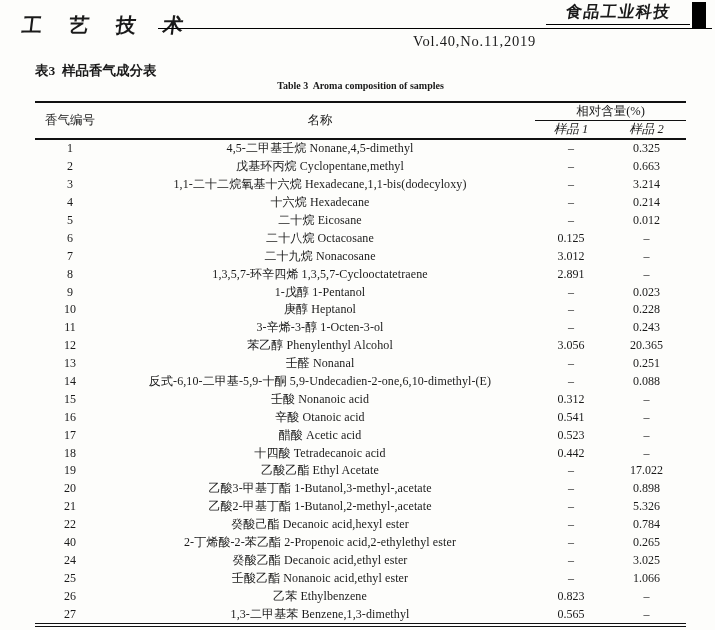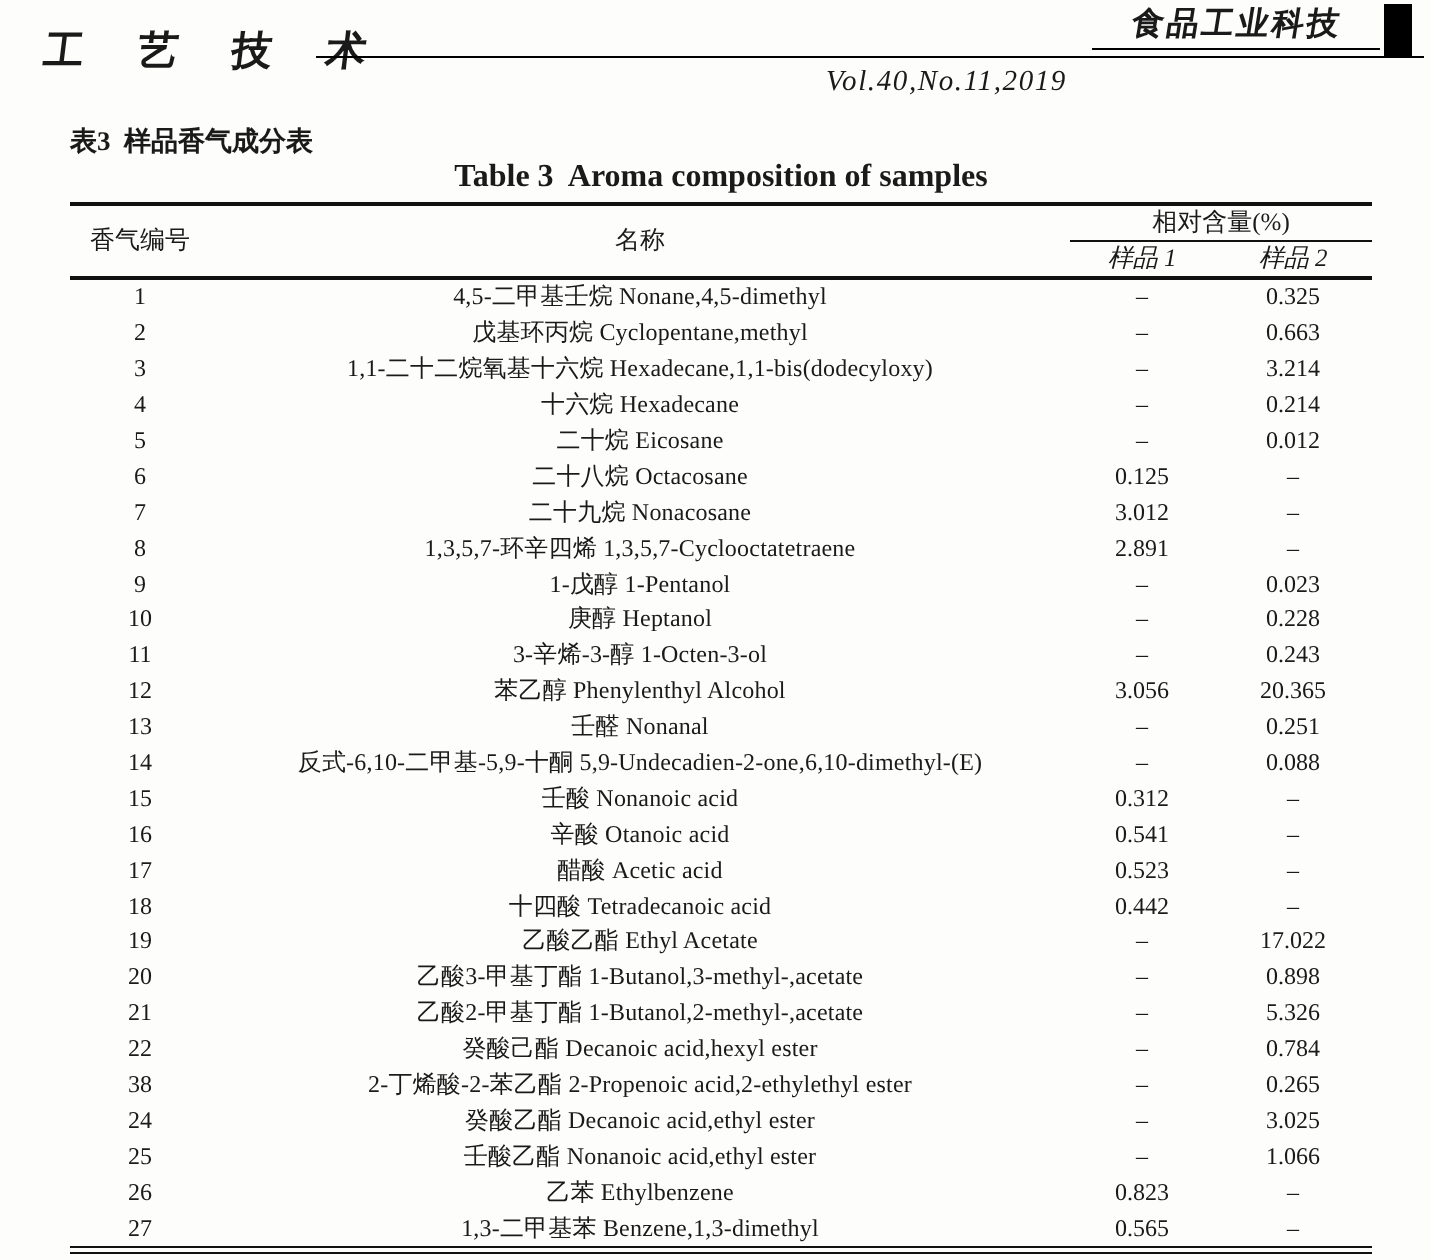--- a/index.html
+++ b/index.html
@@ -25,31 +25,31 @@
   }
   .journal-logo {
     display:inline-block; font-size:16px; font-weight:900;
     letter-spacing:1.5px; transform:skewX(-9deg); white-space:nowrap;
   }
   .journal-logo-bar {
     position:absolute; left:692px; top:2px; width:14px; height:26px; background:#000;
   }
   .vol-info {
     position:absolute; left:413px; top:33px;
-    font-style:italic; font-size:14.5px; letter-spacing:0.8px; white-space:nowrap;
+    font-size:14.5px; letter-spacing:0.8px; white-space:nowrap;
   }
 
   
   .title-zh {
     position:absolute; left:35px; top:62px; width:651px; 
     font-size:13.5px; font-weight:bold; white-space:pre;
   }
   .title-en {
     position:absolute; left:35px; top:80px; width:651px; text-align:center;
-    font-size:16px; font-weight:bold; white-space:pre;
+    font-size:10px; font-weight:bold; white-space:pre;
   }
 
   
   table.aroma {
     position:absolute; left:35px; top:101px; width:651px;
     border-collapse:collapse; table-layout:fixed;
     border-top:2px solid #111;
     font-size:12px;
   }
   table.aroma col.c1 { width:70px; }
@@ -255,21 +255,21 @@
   </tr>
 
   <tr>
     <td class="c-id">22</td>
     <td class="c-name">癸酸己酯 Decanoic acid,hexyl ester</td>
     <td class="c-s1">–</td>
     <td class="c-s2">0.784</td>
   </tr>
 
   <tr>
-    <td class="c-id">38</td>
+    <td class="c-id">40</td>
     <td class="c-name">2-丁烯酸-2-苯乙酯 2-Propenoic acid,2-ethylethyl ester</td>
     <td class="c-s1">–</td>
     <td class="c-s2">0.265</td>
   </tr>
 
   <tr>
     <td class="c-id">24</td>
     <td class="c-name">癸酸乙酯 Decanoic acid,ethyl ester</td>
     <td class="c-s1">–</td>
     <td class="c-s2">3.025</td>

